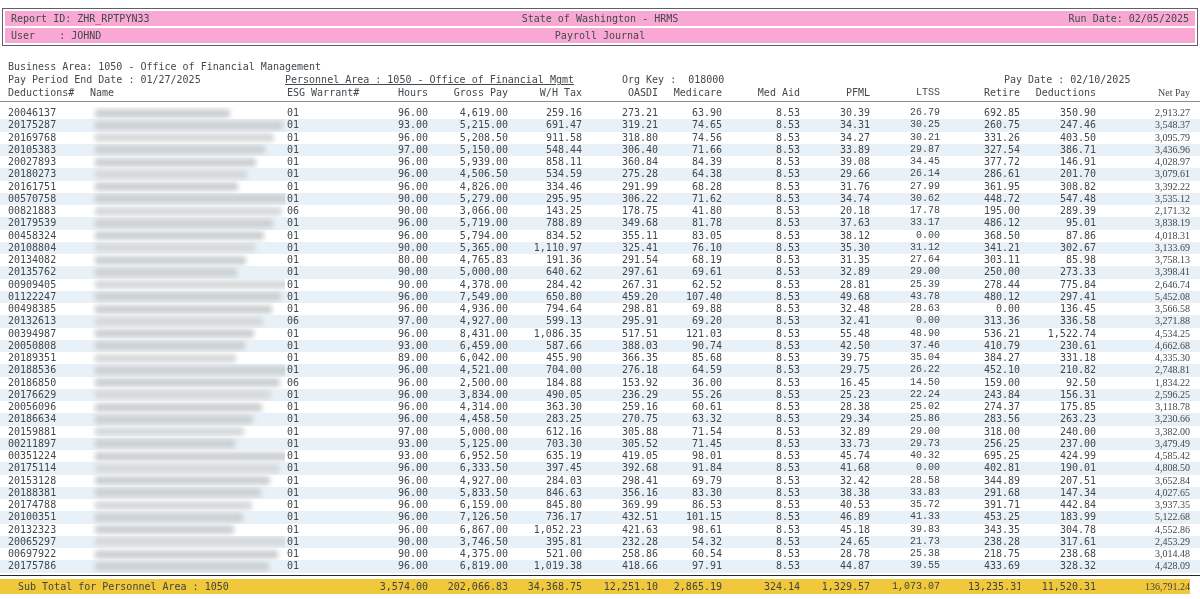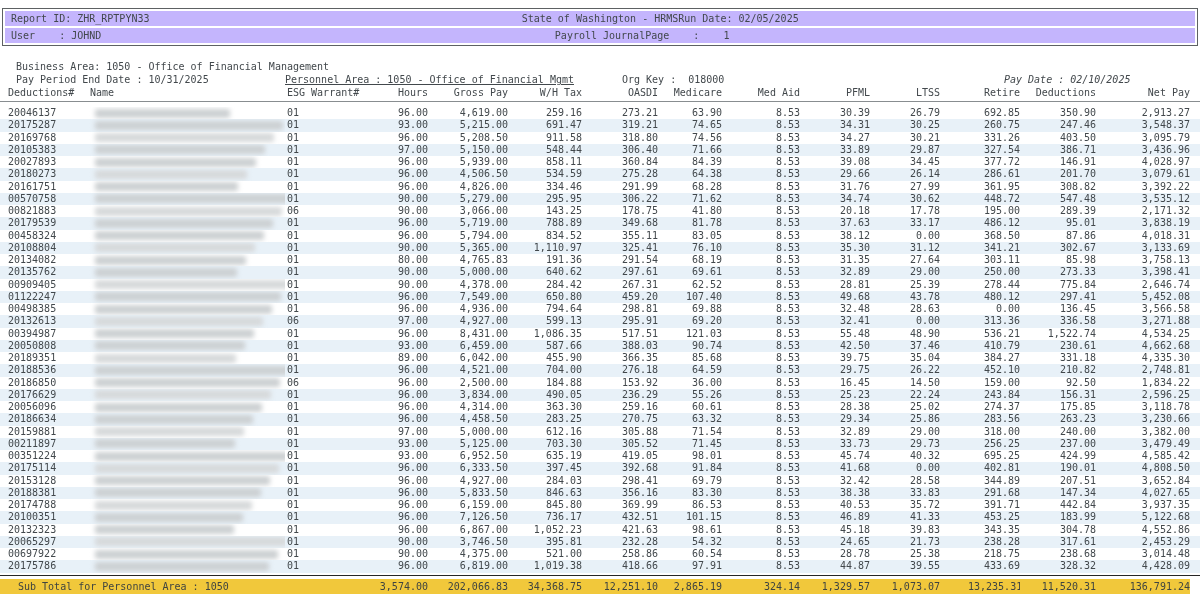--- a/index.html
+++ b/index.html
@@ -9,53 +9,53 @@
     font-size:10px;color:#42484c;
   }
   .report-header{
     margin:8px 2px 0 2px;
     border:1px solid #5d6163;
     background:#ffffff;
     padding:2px;
   }
   .hdr-line{
     display:grid;grid-template-columns:1fr auto 1fr;
-    background:#c4b5fd;height:15px;line-height:15px;
+    background:#f9a8d4;height:15px;line-height:15px;
     padding:0 6px;white-space:pre;
   }
   .hdr-line + .hdr-line{margin-top:2px;}
   .hdr-left{text-align:left;}
   .hdr-center{text-align:center;}
-  .hdr-right{text-align:left;}
+  .hdr-right{text-align:right;}
 
   .info{margin-top:14px;}
   .info-line{position:relative;height:13px;line-height:13px;white-space:pre;}
   .abs{position:absolute;top:0;}
-  .x0{left:16px;text-align:right;}.x1{left:285px;text-decoration:underline;}.x2{left:622px;}.x3{left:1004px;font-style:italic;}
+  .x0{left:8px;text-align:right;}.x1{left:285px;text-decoration:underline;}.x2{left:622px;}.x3{left:1004px;}
 
   .row{display:flex;height:12.26px;line-height:12.4px;white-space:pre;}
   .row > span{display:block;box-sizing:border-box;overflow:hidden;}
   .header-row{height:13px;line-height:13px;}
   .header-row > span{overflow:visible;white-space:nowrap;}
   .num{text-align:right;}
 
   .c-pers {width:85px;padding-left:8px;}
   .c-name {width:200px;padding-left:5px;position:relative;}
   .c-esg  {width:58px;padding-left:2px;}
   .c-hours{width:85px;}
   .c-gross{width:80px;}
   .c-wh   {width:74px;}
   .c-oasdi{width:76px;}
   .c-med  {width:64px;}
   .c-aid  {width:78px;}
   .c-pfml {width:70px;}
-  .c-ltss {width:70px;}
+  .c-ltss {width:70px;font-family:Liberation Mono, monospace;}
   .c-ret  {width:80px;padding-left:28px;}
   .c-ded  {width:76px;}
-  .c-net  {width:94px;}
+  .c-net  {width:94px;font-family:Liberation Serif, serif;}
 
   .sep{border-top:1px solid #888d90;margin:2px 0 5px 0;}
   .rows-container .row:nth-child(even){background:#e8f1f8;}
 
   .redact{
     position:absolute;left:10px;top:1.5px;height:9px;
     background:#ccd0d2;border-radius:2px;
     filter:blur(2.5px);
   }
   .rows-container .row:nth-child(3n) .redact{background:#d6d9da;}
@@ -75,30 +75,29 @@
 
   <div class="report-header">
     <div class="hdr-line">
       <span class="hdr-left">Report ID: ZHR_RPTPYN33</span>
       <span class="hdr-center">State of Washington - HRMS</span>
       <span class="hdr-right">Run Date: 02/05/2025</span>
     </div>
     <div class="hdr-line">
       <span class="hdr-left">User    : JOHND</span>
       <span class="hdr-center">Payroll Journal</span>
-      <span class="hdr-right">Page    :    1</span>
     </div>
   </div>
 
   <div class="info">
     <div class="info-line">
       <span class="abs x0">Business Area: 1050 - Office of Financial Management</span>
     </div>
     <div class="info-line">
-      <span class="abs x0">Pay Period End Date : 10/31/2025</span>
+      <span class="abs x0">Pay Period End Date : 01/27/2025</span>
       <span class="abs x1">Personnel Area : 1050 - Office of Financial Mgmt</span>
       <span class="abs x2">Org Key :  018000</span>
       <span class="abs x3">Pay Date : 02/10/2025</span>
     </div>
     <div class="row header-row">
       <span class="c-pers">Deductions#</span>
       <span class="c-name">Name</span>
       <span class="c-esg">ESG Warrant#</span>
       <span class="c-hours num">Hours</span>
       <span class="c-gross num">Gross Pay</span>

